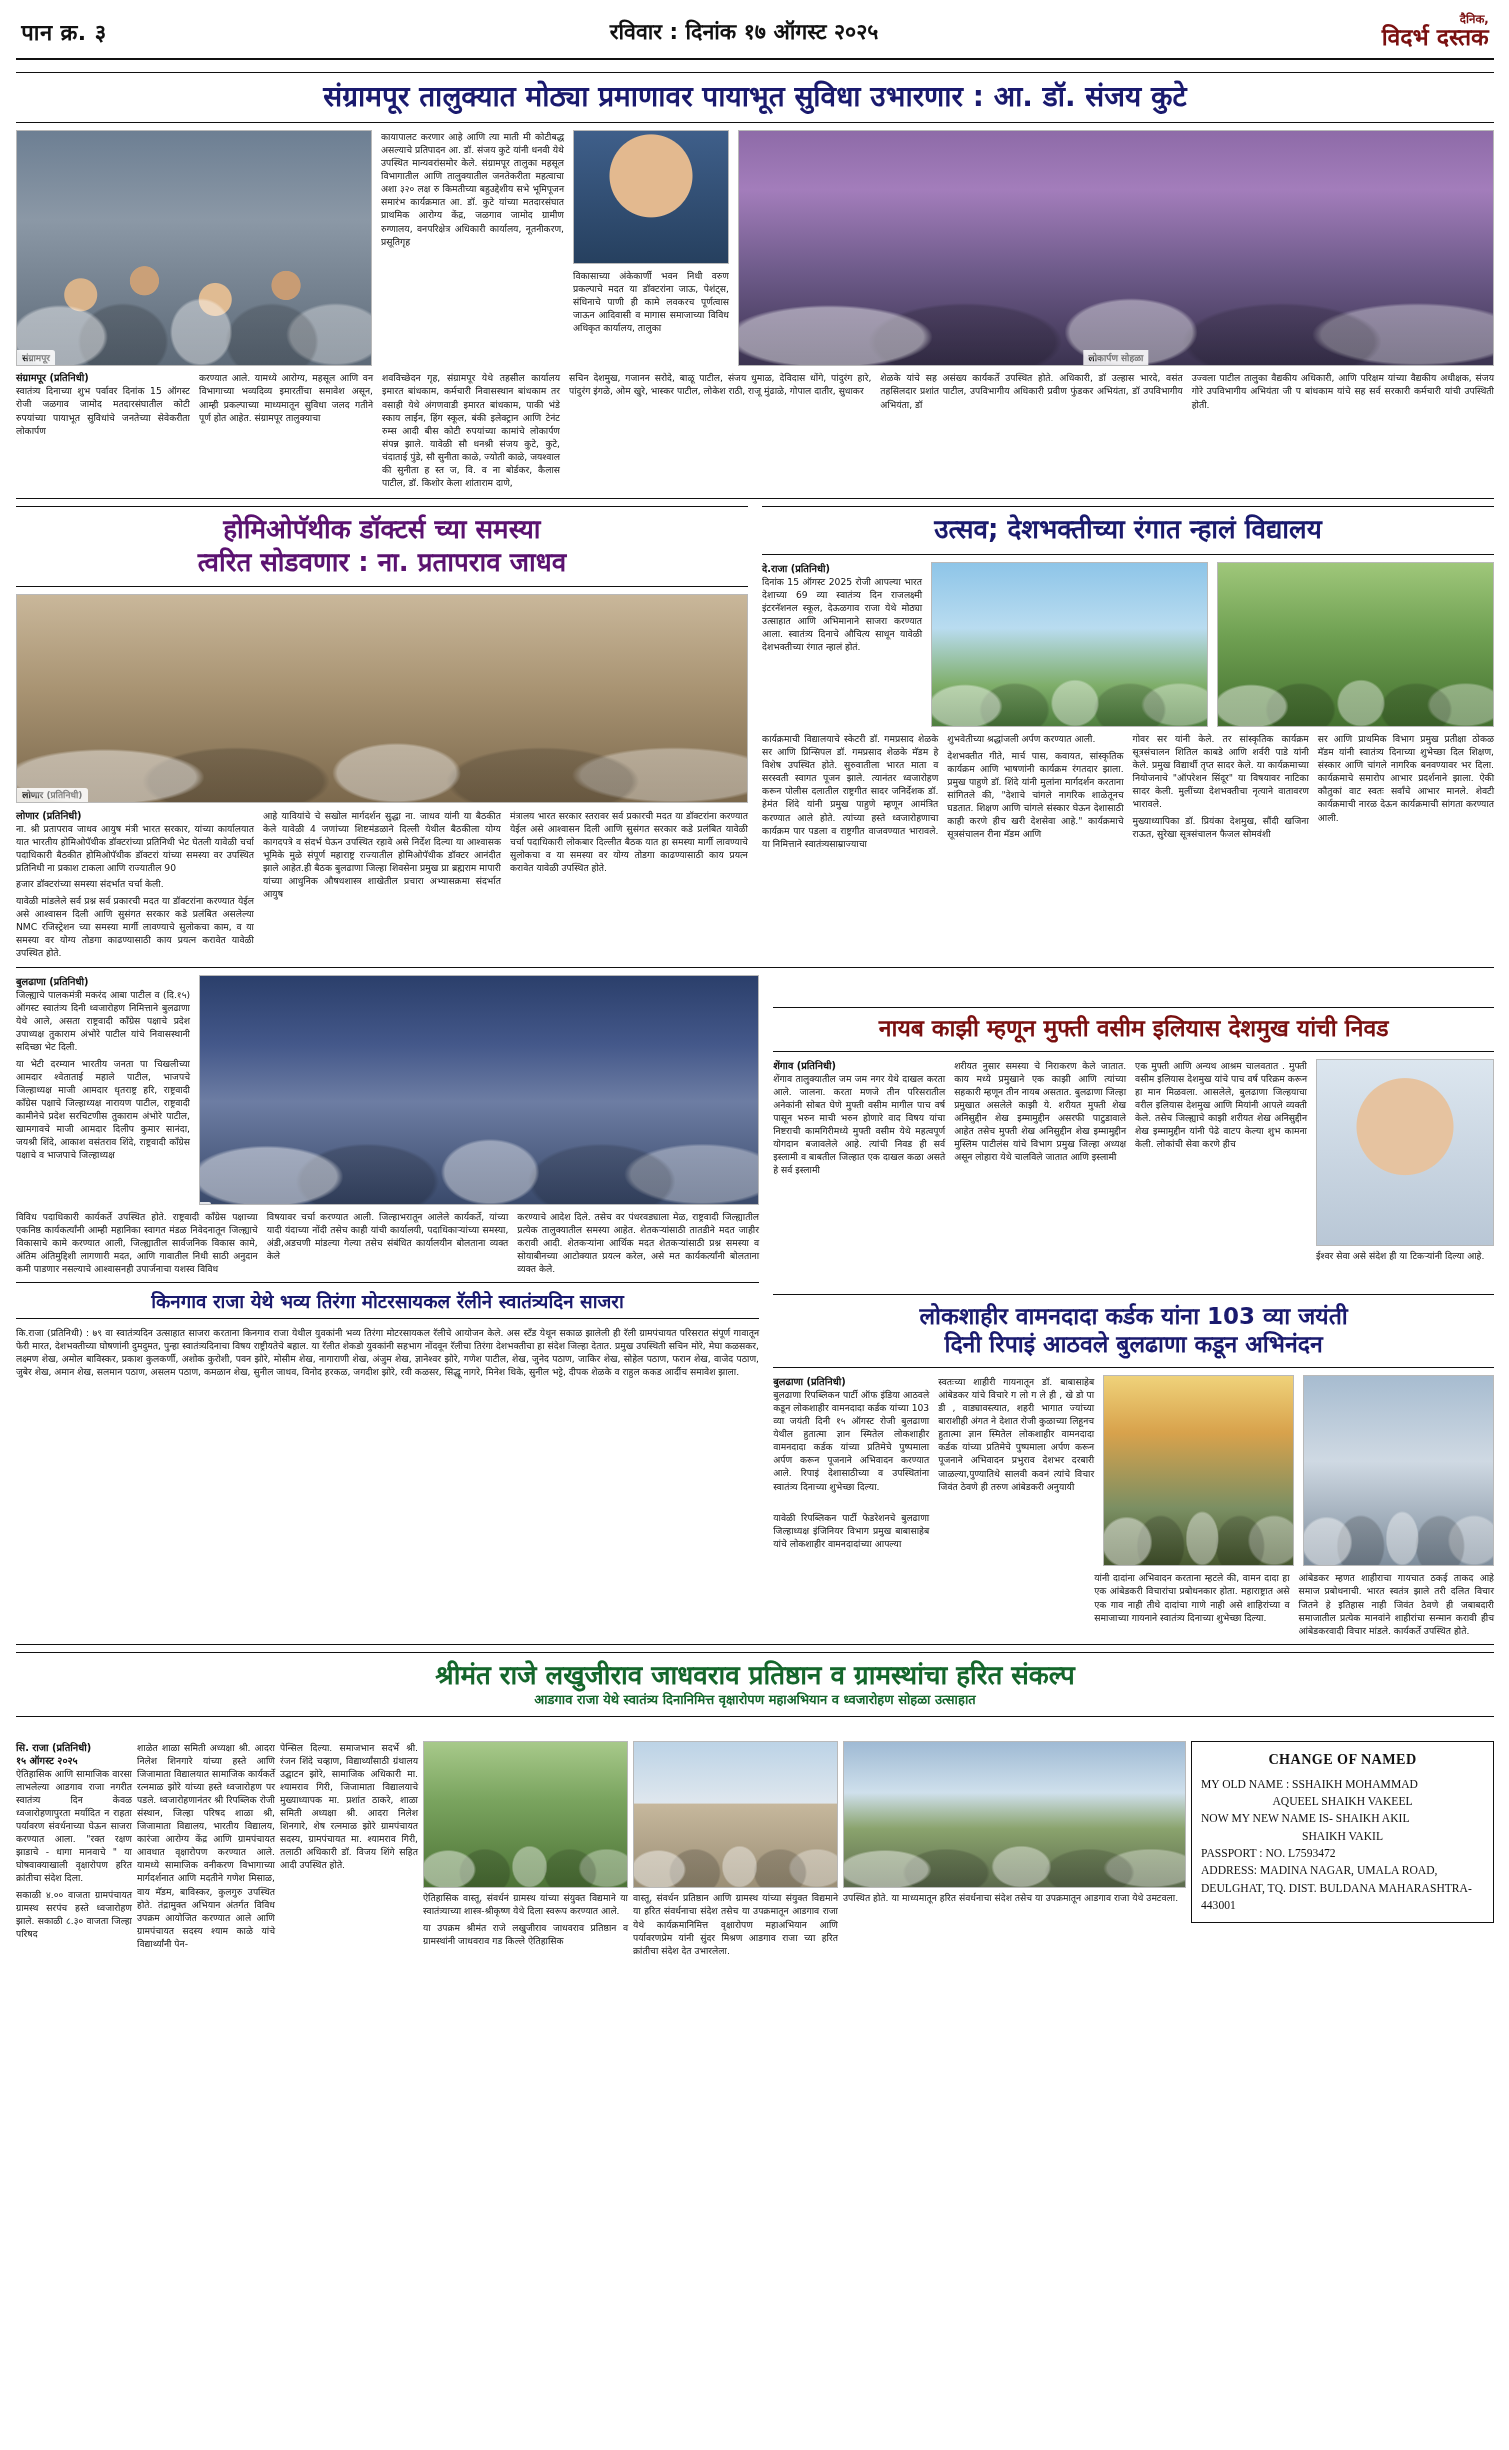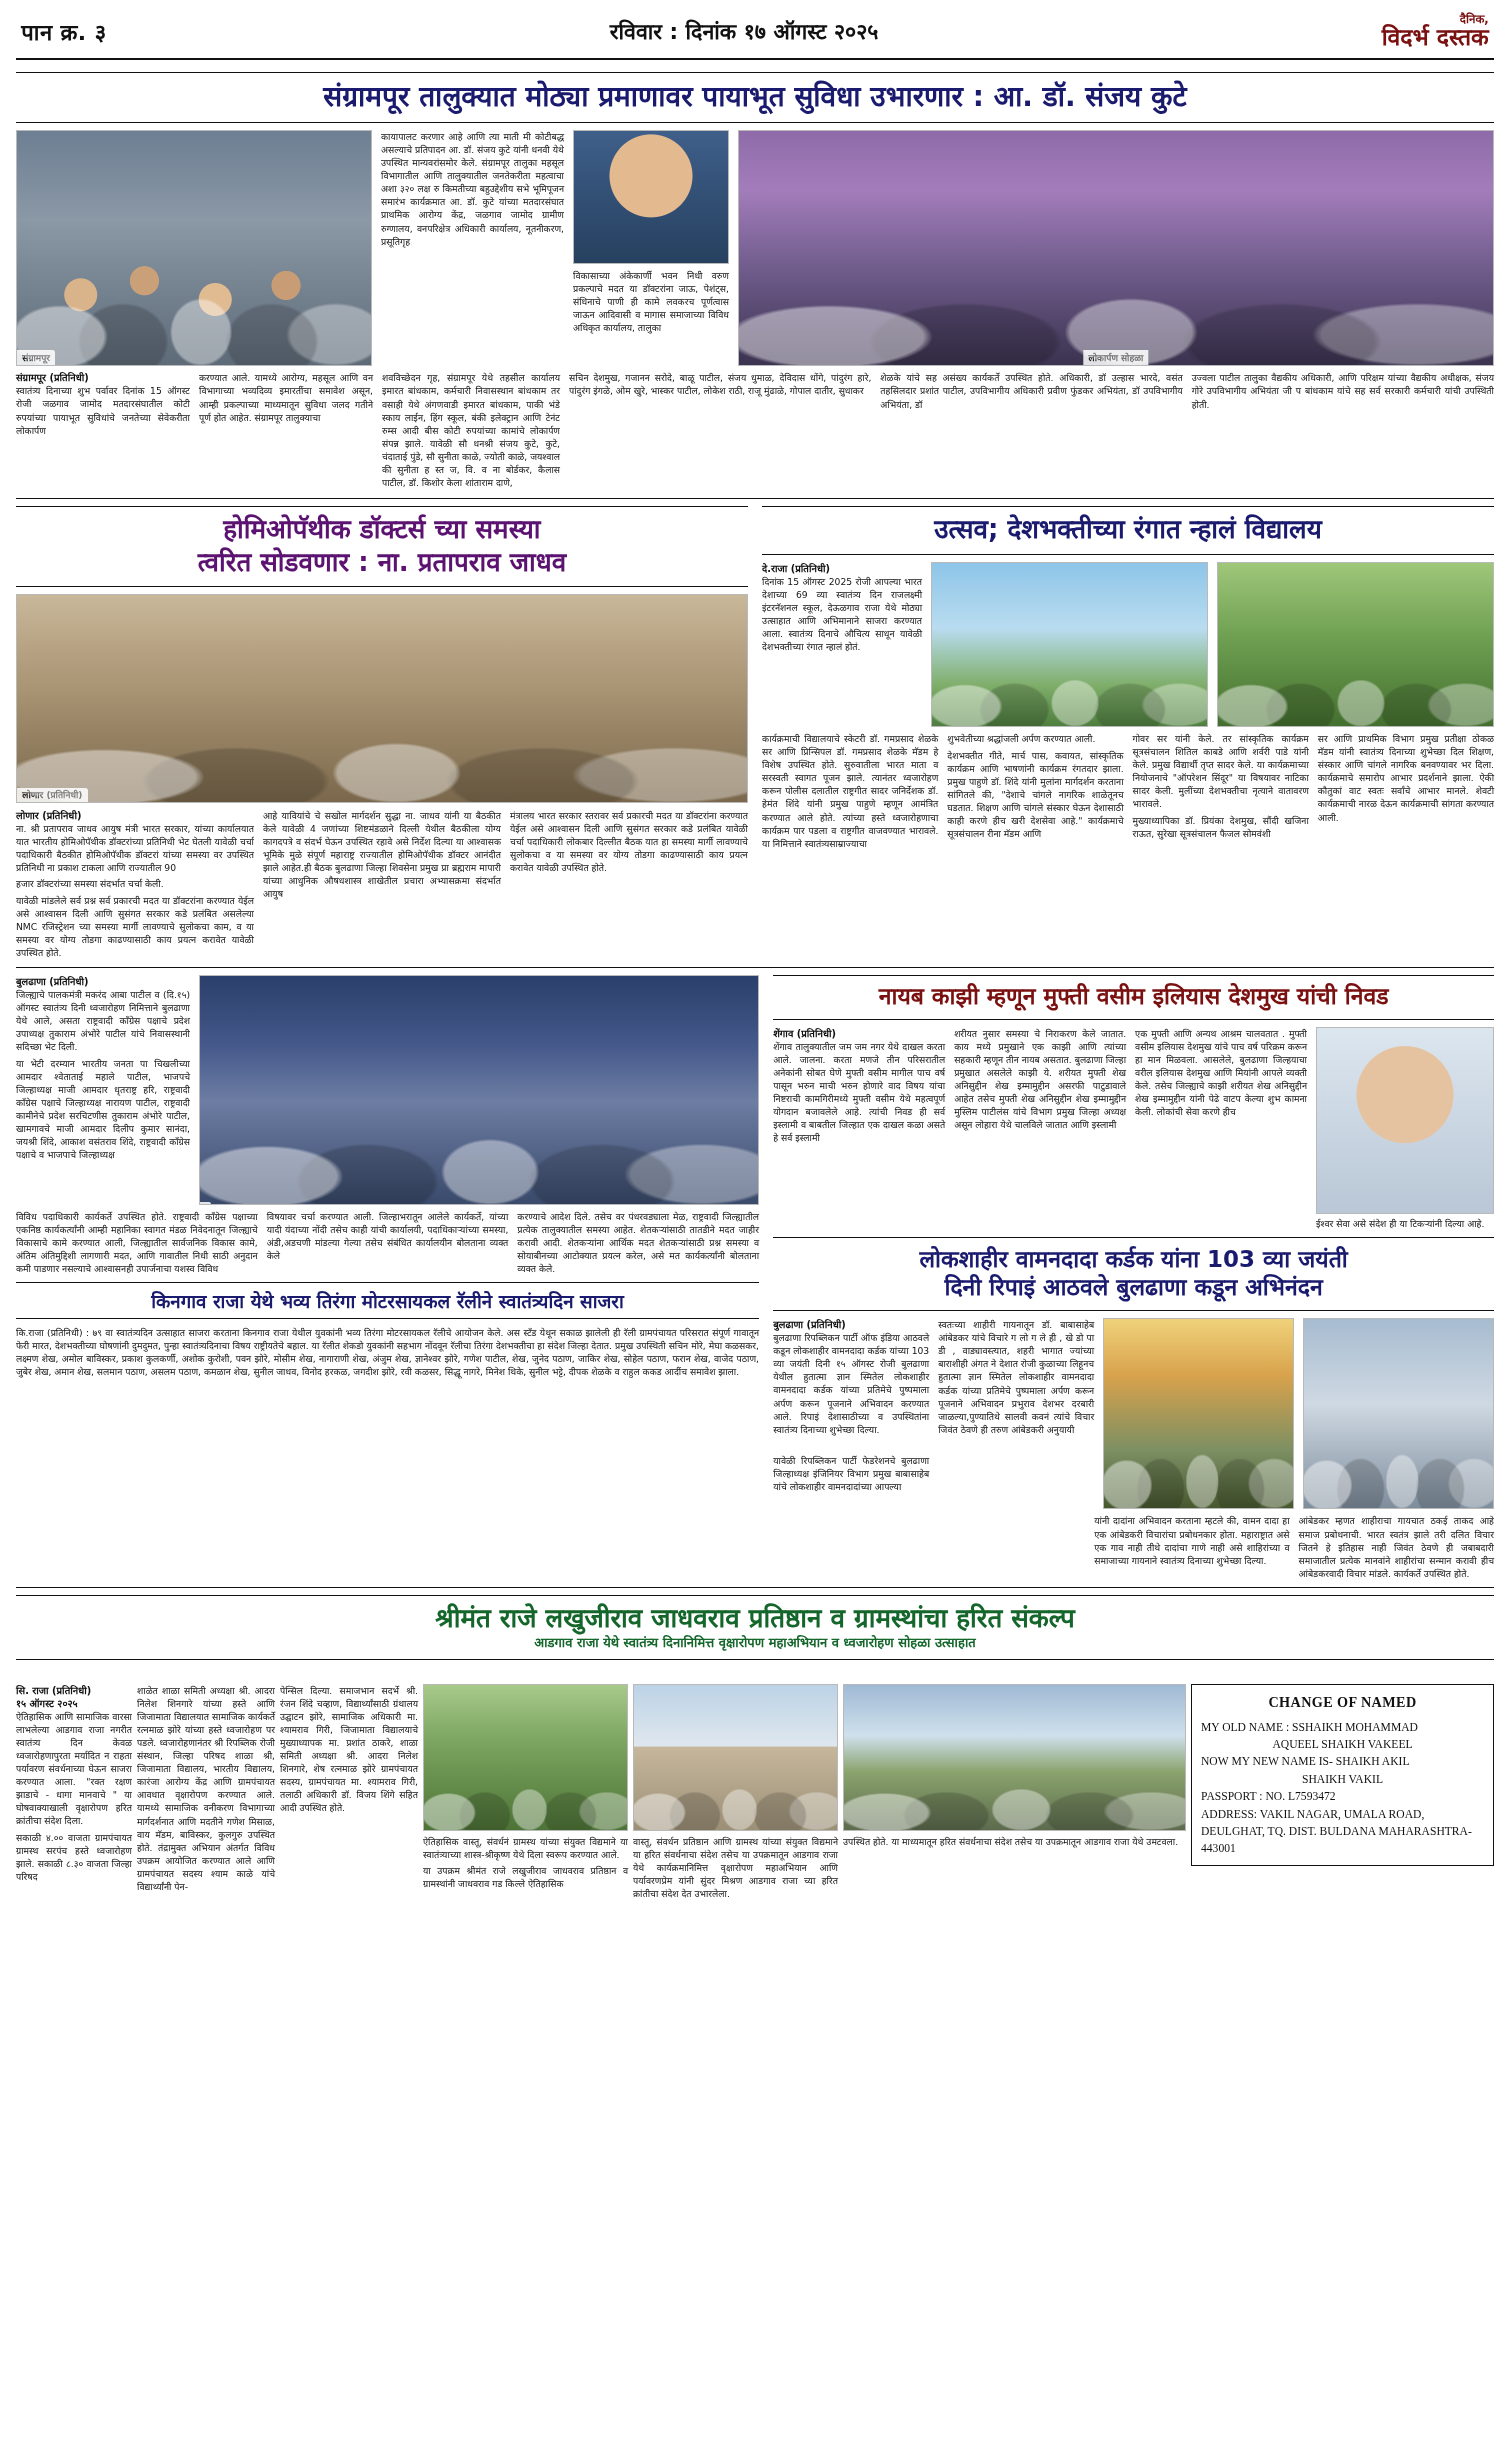--- a/index.html
+++ b/index.html
@@ -28,21 +28,21 @@
     border-top:1.8px solid #111; border-bottom:1.8px solid #111;
     padding:6.2px 5.3px 8px 5.3px; margin-bottom:7.1px;
     text-align:center; font-weight:bold; line-height:1.25;
   }
   .hl.deep { color:#1a1a6e; }
   .hl.purple { color:#5b1270; }
   .hl.green { color:#14662b; }
   .hl.maroon { color:#7a1010; }
   .hl.h1 { font-size:28px; }
   .hl.h2 { font-size:26px; }
-  .hl.h3 { font-size:23px; }
+  .hl.h3 { font-size:23px;margin-top:32px; }
 
   
   .article { margin-bottom:9px; }
   .cols { display:flex; gap:10.7px; }
   .col { flex:1; }
   .body-text {
     font-size:9.2px; line-height:1.42; text-align:justify; color:#141414;
     font-family:"DejaVu Sans", sans-serif;
   }
   .byline { font-weight:bold; font-size:9.8px; }
@@ -408,21 +408,21 @@
             <span>NOW MY NEW NAME IS-</span>
             <span>SHAIKH  AKIL</span>
           </div>
           <div class="c">SHAIKH  VAKIL</div>
           <div class="r">
             <span>PASSPORT :</span>
             <span>NO. L7593472</span>
           </div>
           <div class="r">
             <span>ADDRESS:</span>
-            <span>VAKIL NAGAR, UMALA ROAD,</span>
+            <span>MADINA NAGAR, UMALA ROAD,</span>
           </div>
           <div>DEULGHAT, TQ. DIST. BULDANA MAHARASHTRA-</div>
           <div>443001</div>
         </div>
       </div>
     </div>
   </div>
 
 </div>
 

